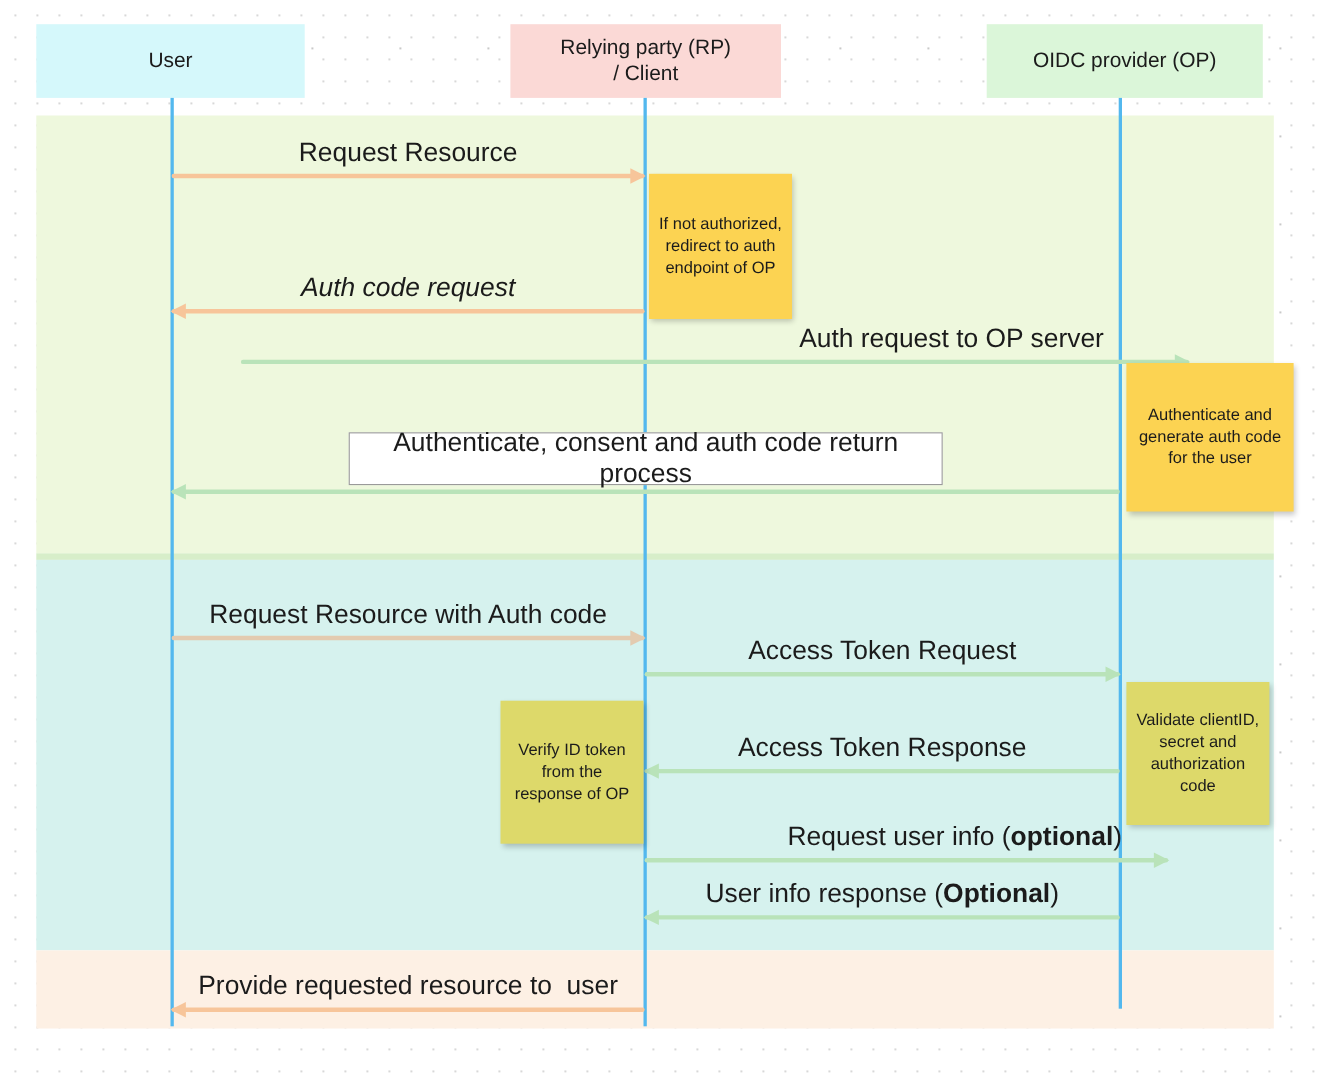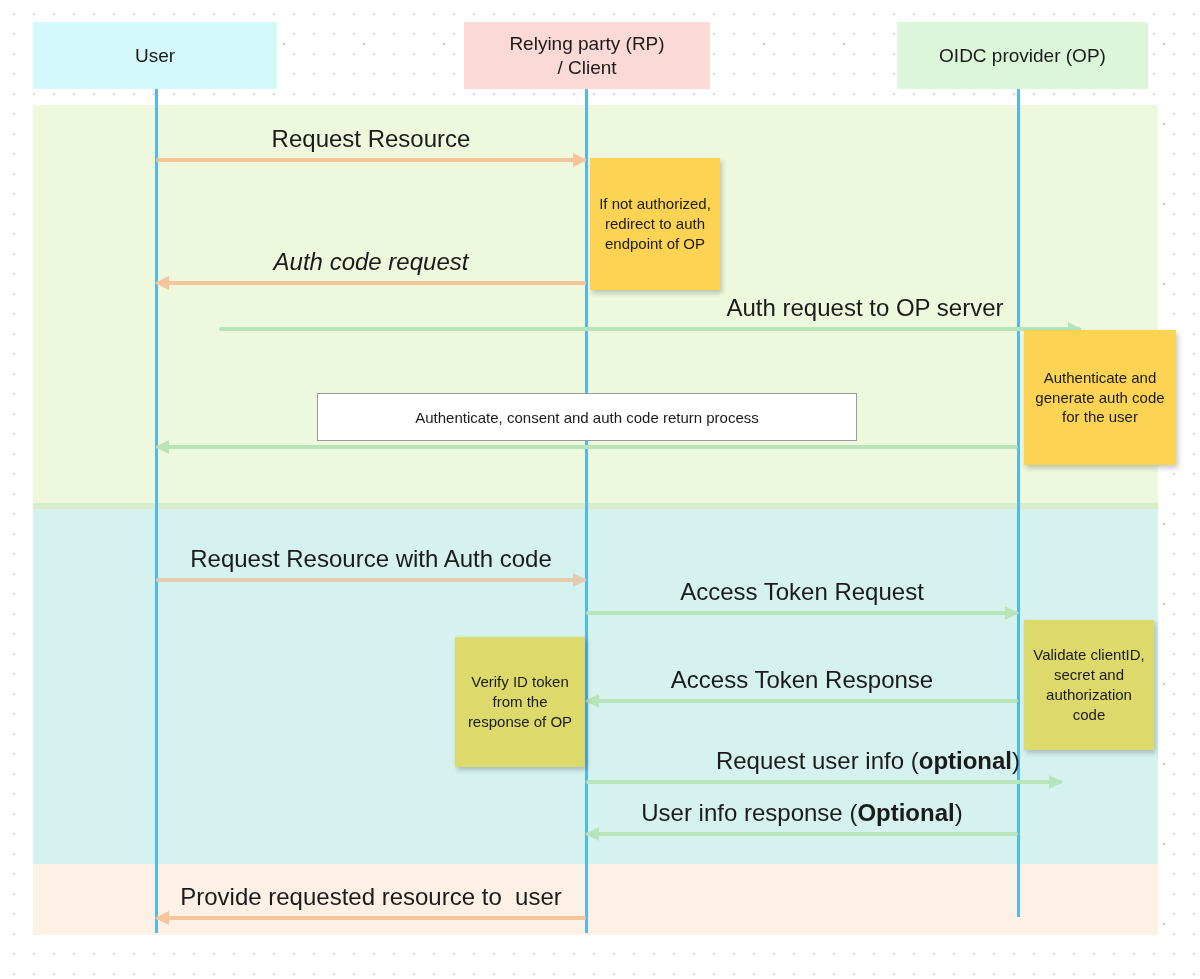--- a/index.html
+++ b/index.html
@@ -121,23 +121,23 @@
   .note-amber { background: #fcd352; }
   .note-olive { background: #ddd96a; }
 
   
   .process-box {
     position: absolute;
     background: #ffffff;
     border: 1px solid #9a9a9a;
     display: flex;
     align-items: center;
-    justify-content: center;
-    text-align: center;
-    font-size: 15px;
+    justify-content: flex-end;
+    text-align: center;
+    font-size: 24px;
     color: #1b1b1b;
     box-sizing: border-box;
   }
 </style>
 </head>
 <body>
 
 <div id="canvas">
 
   <div class="band band-green"></div>

